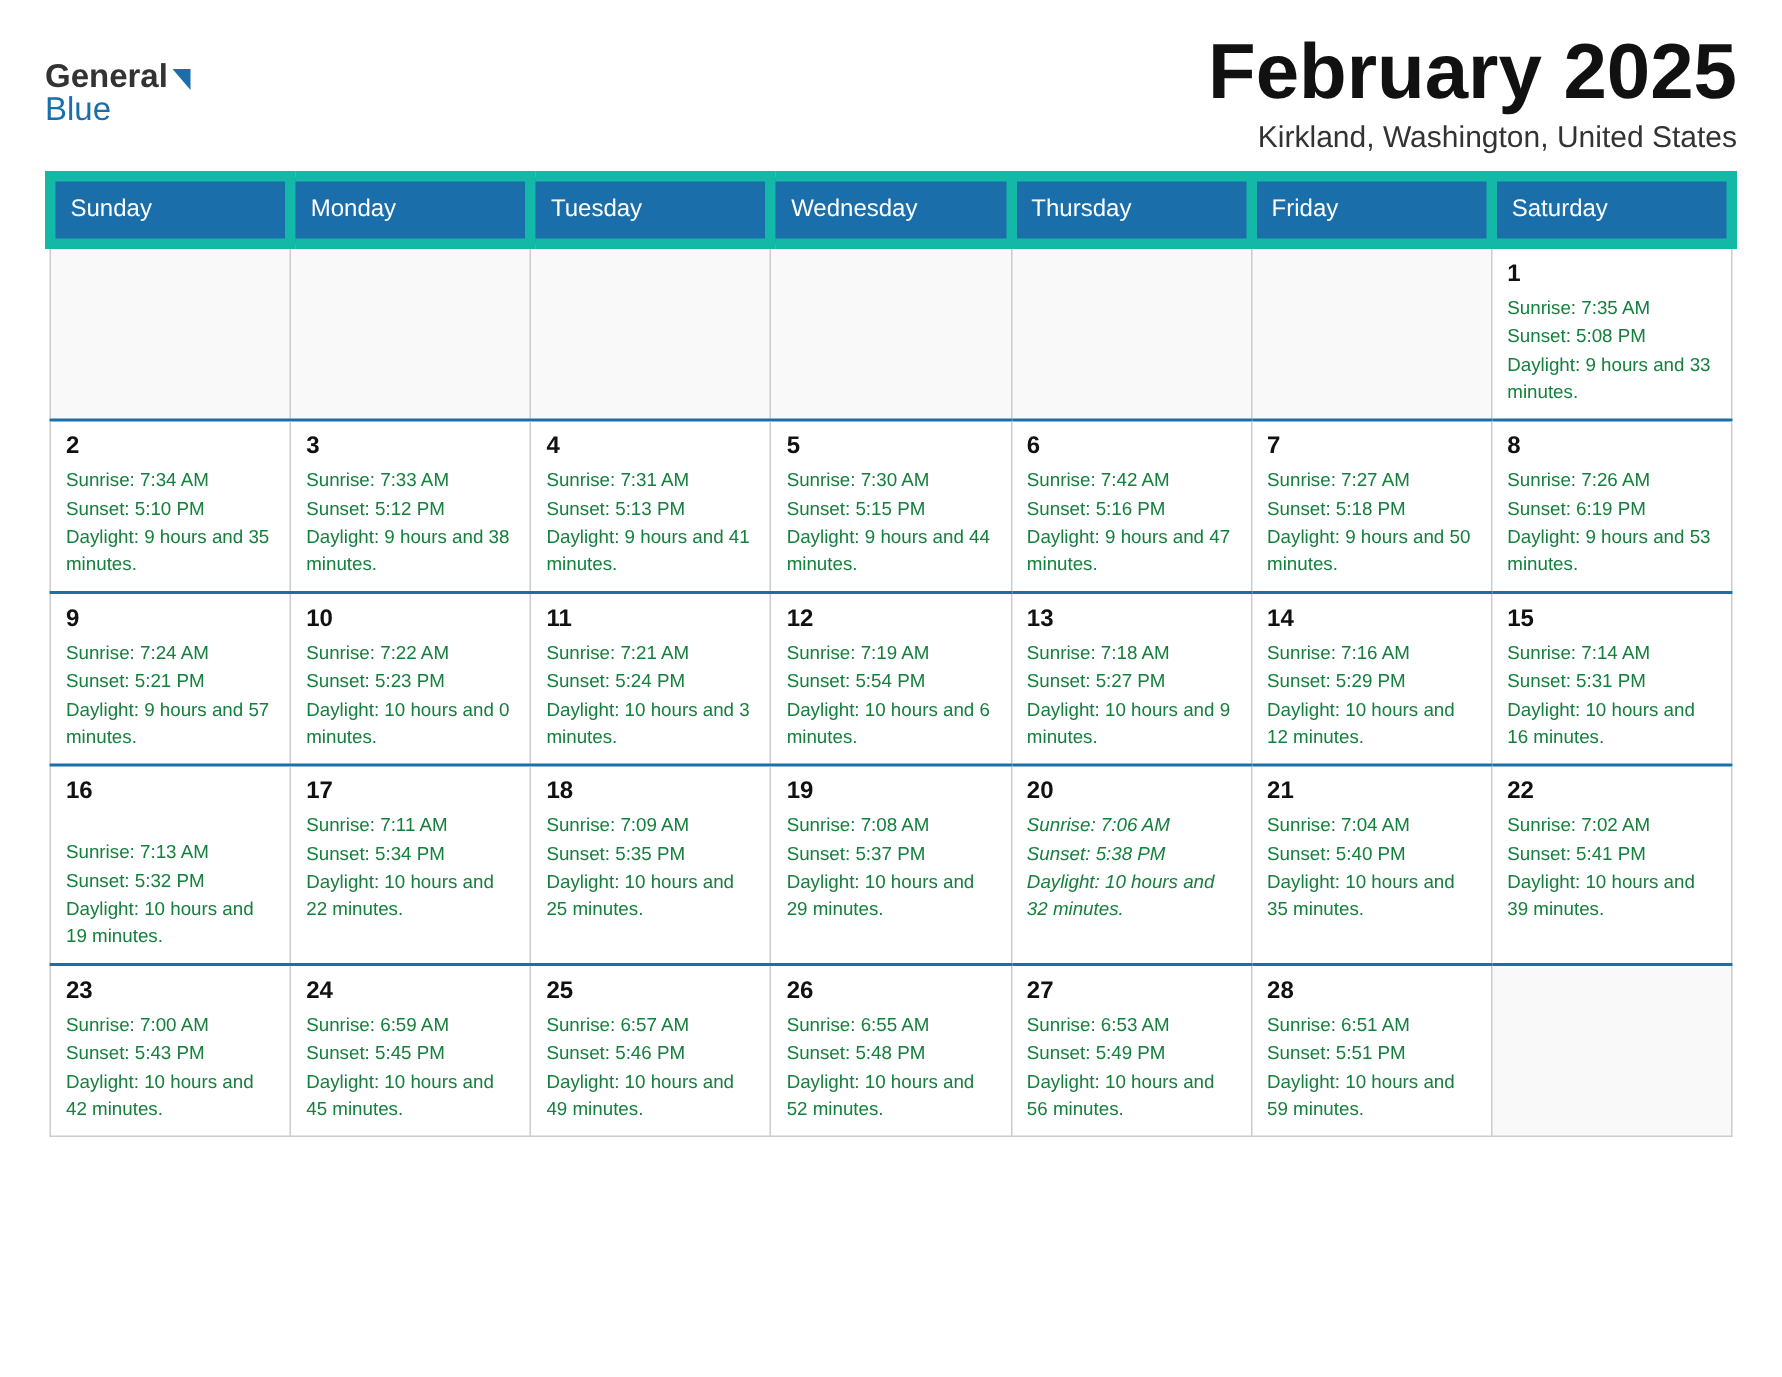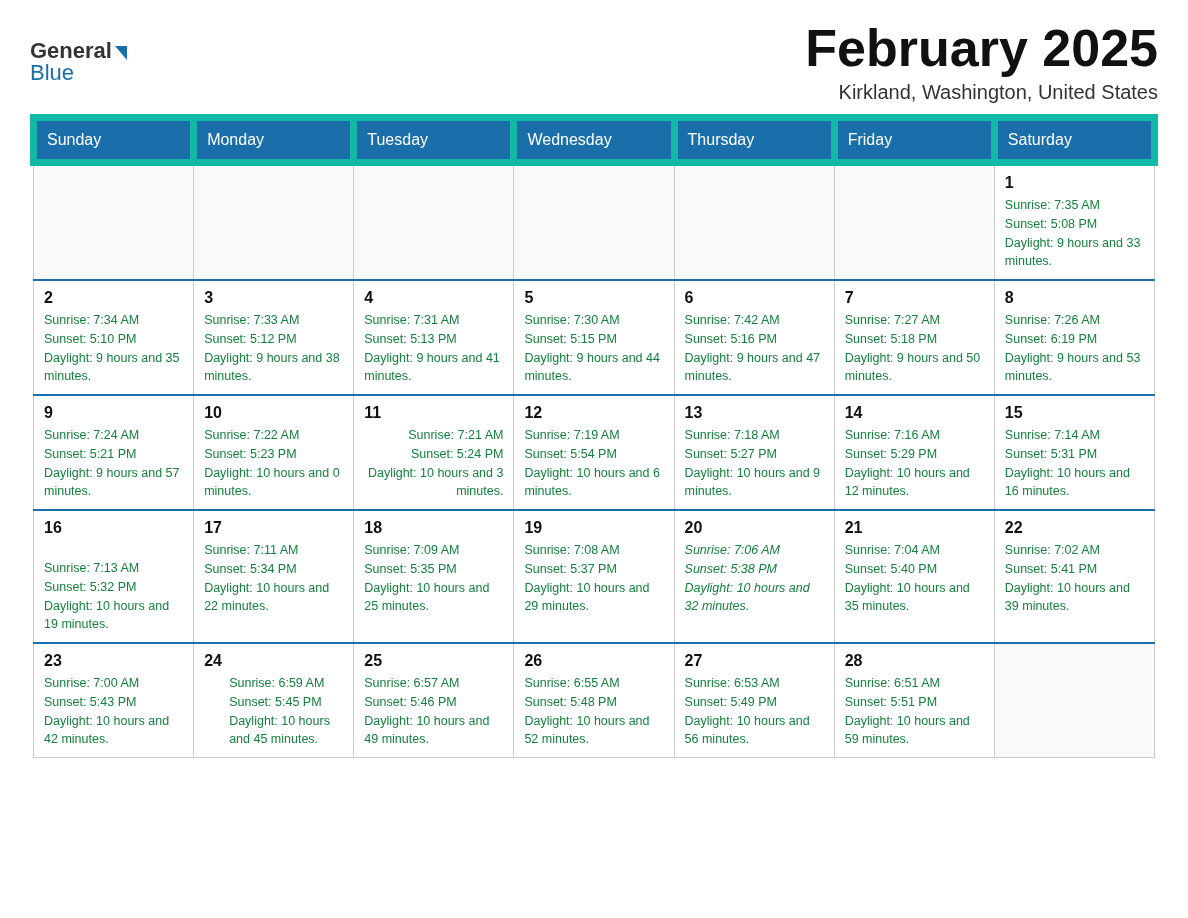--- a/index.html
+++ b/index.html
@@ -201,21 +201,21 @@
 Daylight: 9 hours and 57 minutes.</div>
         </td>
         <td>
           <span class="day-num">10</span>
           <div class="day-info" style="white-space: pre-line;">Sunrise: 7:22 AM
 Sunset: 5:23 PM
 Daylight: 10 hours and 0 minutes.</div>
         </td>
         <td>
           <span class="day-num">11</span>
-          <div class="day-info" style="white-space: pre-line; text-align: right;">Sunrise: 7:21 AM
+          <div class="day-info" style="white-space: pre-line;">Sunrise: 7:21 AM
 Sunset: 5:24 PM
 Daylight: 10 hours and 3 minutes.</div>
         </td>
         <td>
           <span class="day-num">12</span>
           <div class="day-info" style="white-space: pre-line;">Sunrise: 7:19 AM
 Sunset: 5:54 PM
 Daylight: 10 hours and 6 minutes.</div>
         </td>
         <td>
@@ -283,21 +283,21 @@
       </tr>
       <tr>
         <td>
           <span class="day-num">23</span>
           <div class="day-info" style="white-space: pre-line;">Sunrise: 7:00 AM
 Sunset: 5:43 PM
 Daylight: 10 hours and 42 minutes.</div>
         </td>
         <td>
           <span class="day-num">24</span>
-          <div class="day-info" style="white-space: pre-line; margin-left: 25px;">Sunrise: 6:59 AM
+          <div class="day-info" style="white-space: pre-line;">Sunrise: 6:59 AM
 Sunset: 5:45 PM
 Daylight: 10 hours and 45 minutes.</div>
         </td>
         <td>
           <span class="day-num">25</span>
           <div class="day-info" style="white-space: pre-line;">Sunrise: 6:57 AM
 Sunset: 5:46 PM
 Daylight: 10 hours and 49 minutes.</div>
         </td>
         <td>

